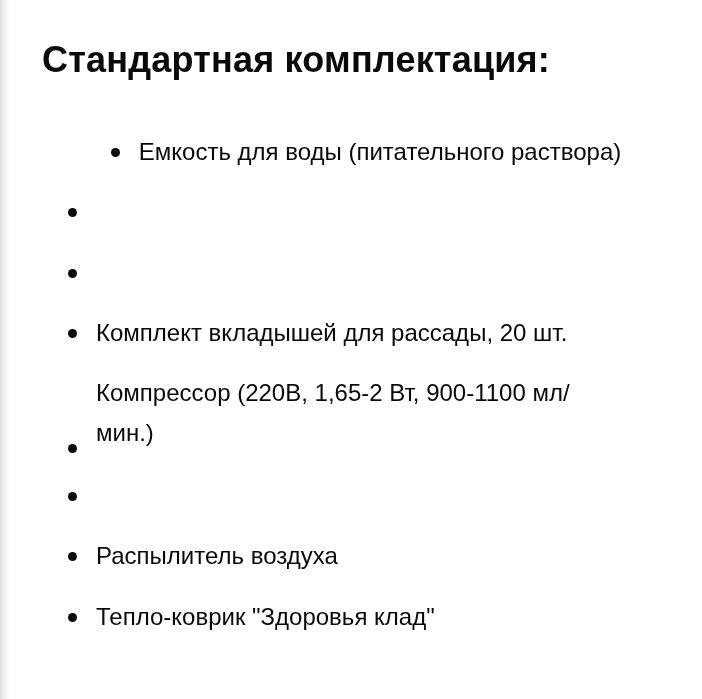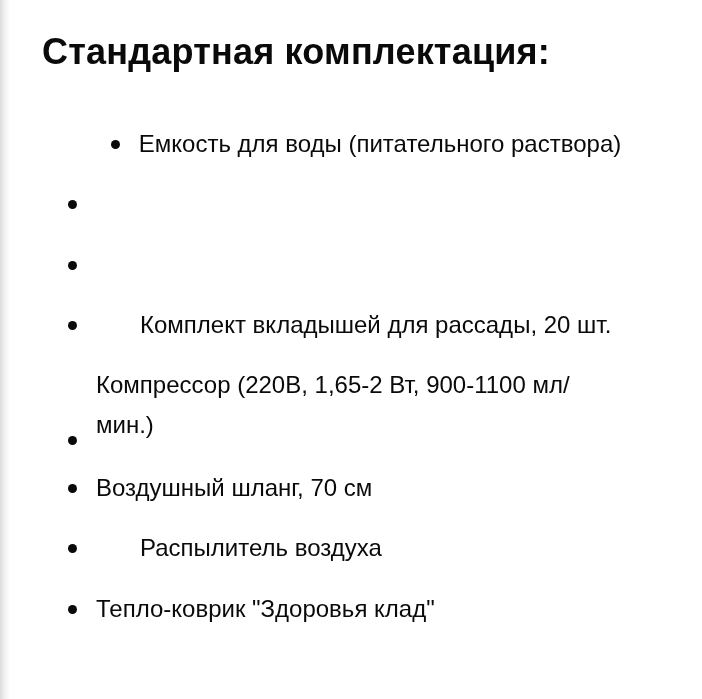--- a/index.html
+++ b/index.html
@@ -19,21 +19,21 @@
       position: absolute;
       left: 0;
       top: 0;
       width: 10px;
       height: 699px;
       background: linear-gradient(to right, #dcdcdc 0%, #ececec 35%, #f7f7f7 70%, #ffffff 100%);
     }
     .page {
       position: absolute;
       left: 0;
-      top: 0;
+      top: 8px;
       width: 702px;
       height: 538px;
     }
     .title {
       position: absolute;
       left: 42px;
       top: 30px;
       margin: 0;
       font-size: 36px;
       font-weight: bold;
@@ -84,33 +84,32 @@
     <li class="item" style="top:124px;justify-content:center;">
       <span class="bullet"></span>
       <span class="item-text">Емкость для воды (питательного раствора)</span>
     </li>
     <li class="item" style="top:184px;">
       <span class="bullet"></span>
     </li>
     <li class="item" style="top:245px;">
       <span class="bullet"></span>
     </li>
-    <li class="item" style="top:305px;gap:44px;">
+    <li class="item" style="top:305px;">
       <span class="bullet"></span>
       <span class="item-text">Комплект вкладышей для рассады, 20 шт.</span>
     </li>
     <li class="item" style="top:365px; width:565px;align-items:flex-end;">
       <span class="bullet"></span>
       <span class="item-text">Компрессор (220В, 1,65-2 Вт, 900-1100 мл/ мин.)</span>
     </li>
     <li class="item" style="top:468px;">
       <span class="bullet"></span>
-      <span class="item-text">Воздушный шланг, 70 см</span>
     </li>
-    <li class="item" style="top:528px;gap:44px;">
+    <li class="item" style="top:528px;">
       <span class="bullet"></span>
       <span class="item-text">Распылитель воздуха</span>
     </li>
     <li class="item" style="top:589px;">
       <span class="bullet"></span>
       <span class="item-text">Тепло-коврик "Здоровья клад"</span>
     </li>
   </ul>
 </div>
 

